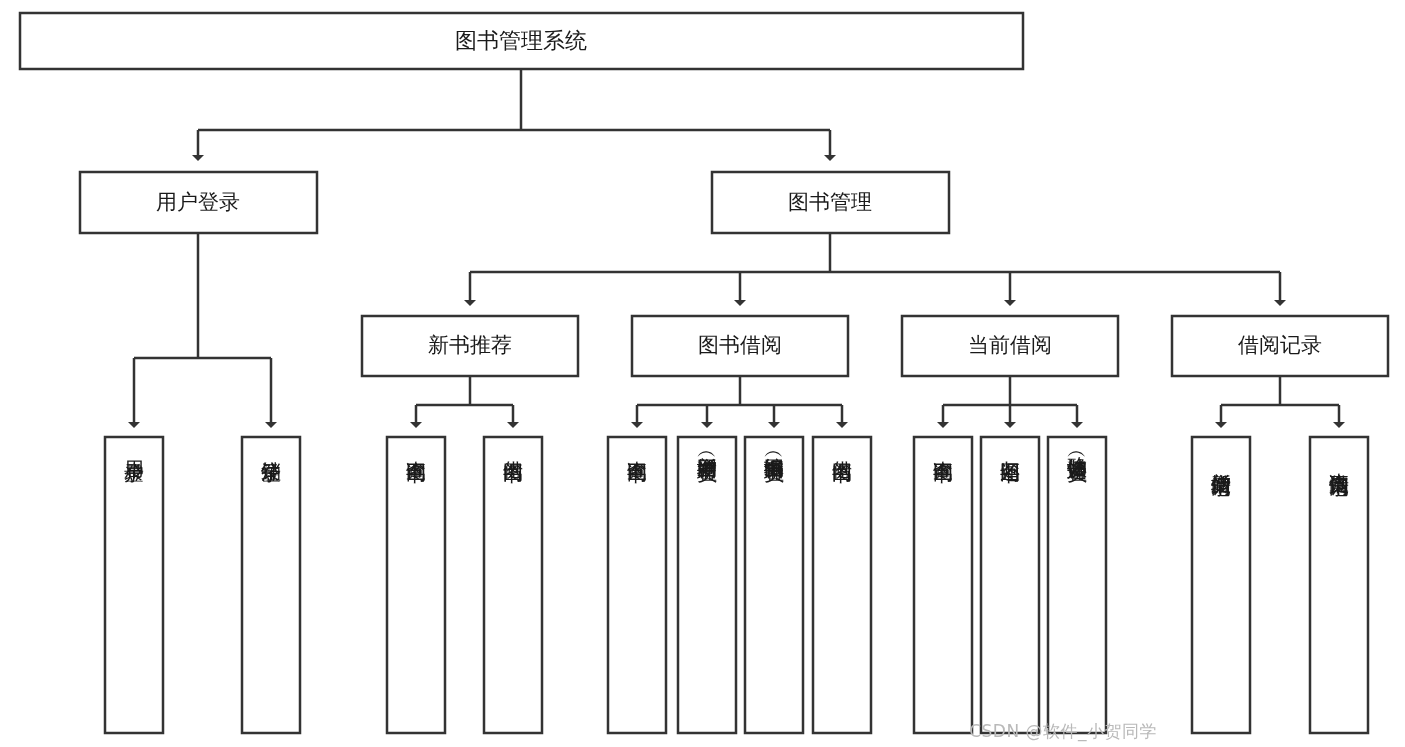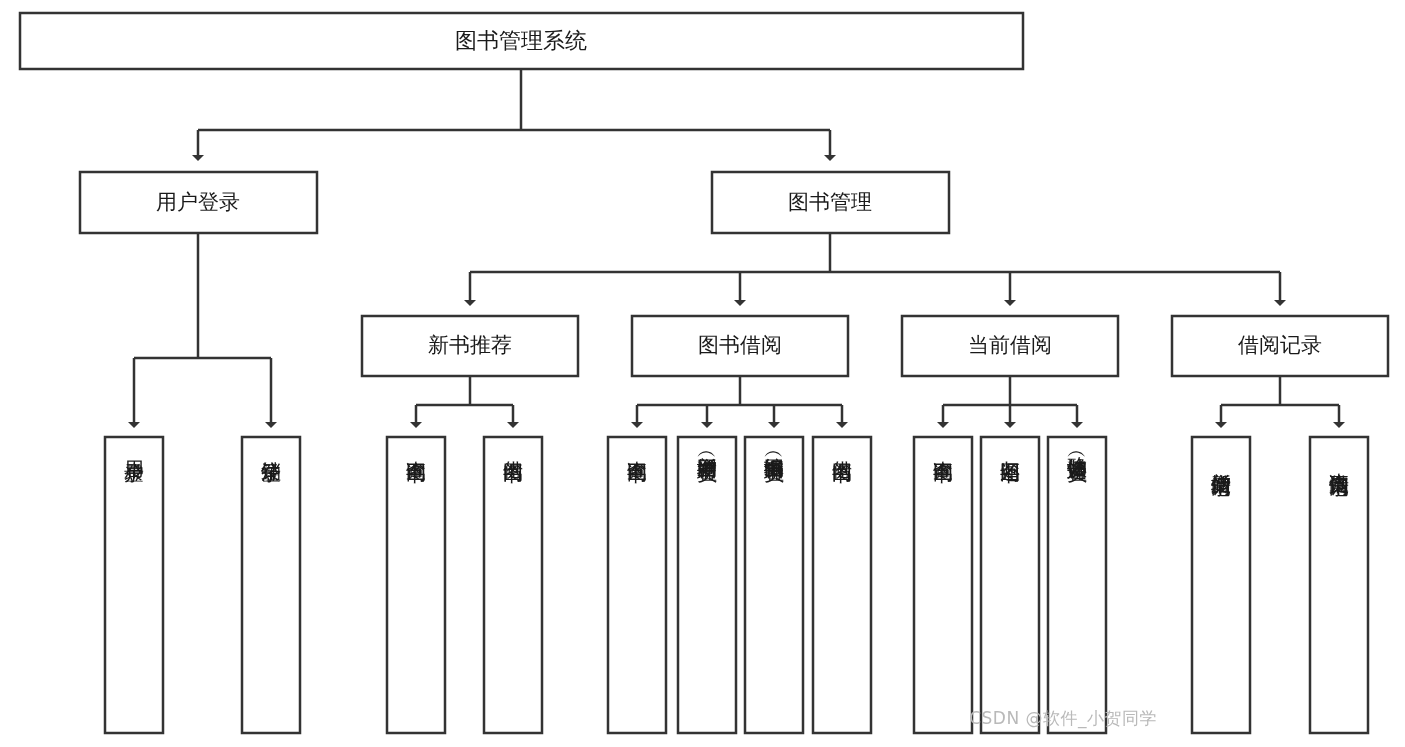--- a/index.html
+++ b/index.html
@@ -64,21 +64,21 @@
     align-items: center;
     justify-content: flex-start;
     padding-top: 8px;
     box-sizing: border-box;
     pointer-events: none;
     white-space: nowrap;
   }
   .watermark {
     position: absolute;
     right: 8px;
-    bottom: 17px;
+    bottom: 4px;
     font-family: "DejaVu Sans", "Liberation Sans", sans-serif;
     font-size: 17px;
     color: #b9b9b9;
     letter-spacing: 0.5px;
     white-space: nowrap;
   }
 </style>
 </head>
 <body>
 

